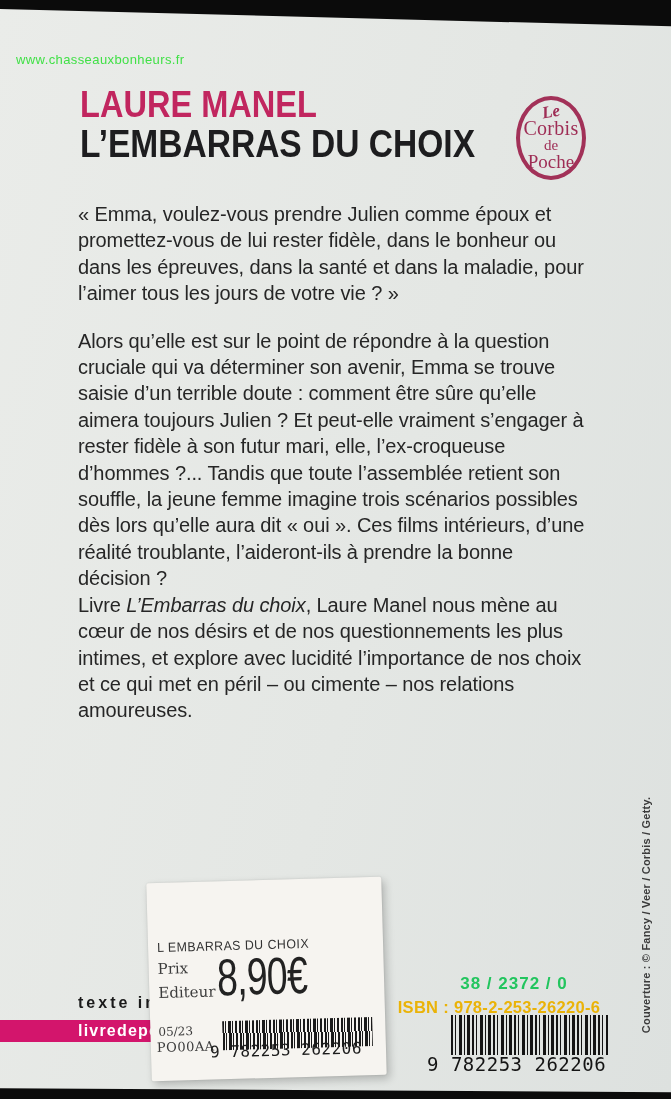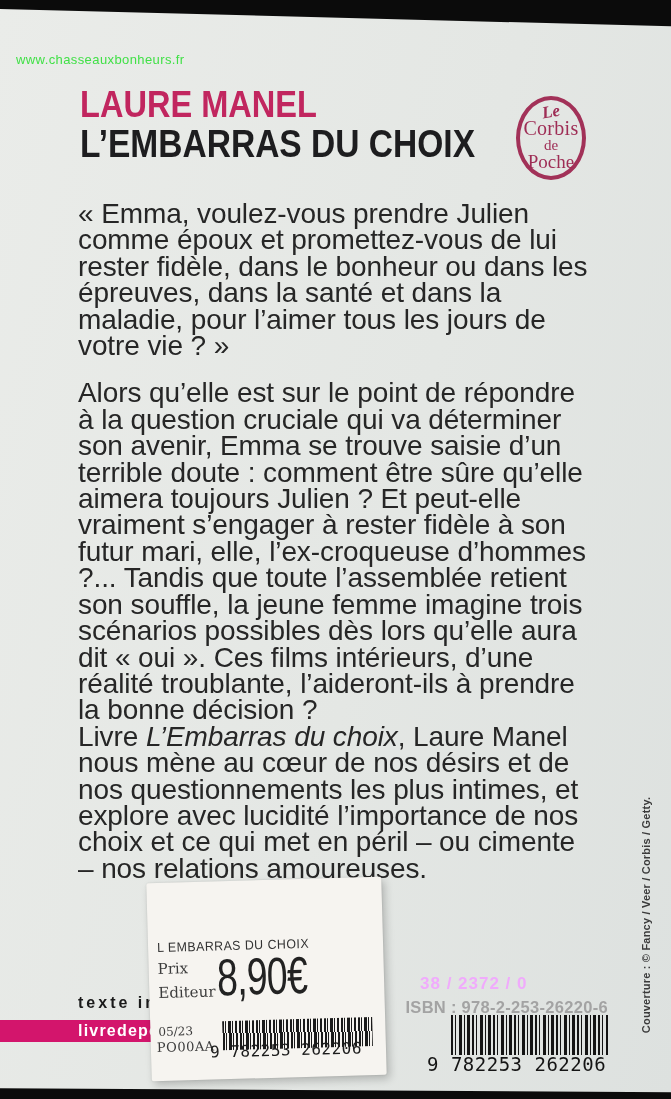--- a/index.html
+++ b/index.html
@@ -35,21 +35,21 @@
     display:flex; flex-direction:column; align-items:center; justify-content:center;
     color:#9e2d55; font-family:"Liberation Serif", serif; z-index:2;
   }
   #logo .le { font-style:italic; font-size:17px; line-height:.8; transform:rotate(-10deg); margin-bottom:1px; font-weight:700;}
   #logo .livre { font-size:20px; line-height:.95; letter-spacing:.3px; }
   #logo .de { font-size:15px; line-height:1; }
   #logo .poche { font-size:19px; line-height:.95; }
 
   #blurb {
     position:absolute; left:78px; top:201px; width:510px;
-    font-size:28px; line-height:26.4px; font-weight:500; color:#262626;
+    font-size:20px; line-height:26.4px; font-weight:500; color:#262626;
     letter-spacing:-.1px;
   }
   #blurb .p1 { margin-bottom:21px; }
   #blurb .italic { font-style:italic; }
 
   #credit {
     position:absolute; left:646px; top:915px; white-space:nowrap;
     transform:translate(-50%,-50%) rotate(-90deg); font-size:11px; font-weight:700;
     color:#3b3b3b; letter-spacing:.2px; z-index:2;
   }
@@ -61,26 +61,26 @@
   #band {
     position:absolute; left:0; top:1020px; width:172px; height:22px;
     background:#d3156c; z-index:3;
   }
   #band span {
     position:absolute; left:78px; top:2px; font-size:16px; font-weight:700;
     color:#fff; letter-spacing:1.2px; white-space:nowrap;
   }
 
   #edition-code {
-    position:absolute; left:420px; top:974px; width:188px; text-align:left;
-    font-size:17px; font-weight:600; color:#f0abfc; letter-spacing:1px; z-index:2;
+    position:absolute; left:420px; top:974px; width:188px; text-align:center;
+    font-size:17px; font-weight:600; color:#22c55e; letter-spacing:1px; z-index:2;
   }
   #isbn {
-    position:absolute; left:390px; top:998px; width:218px; text-align:right;
-    font-size:16.5px; font-weight:600; color:#a3a3a3; letter-spacing:.3px; z-index:2;
+    position:absolute; left:390px; top:998px; width:218px; text-align:center;
+    font-size:16.5px; font-weight:600; color:#eab308; letter-spacing:.3px; z-index:2;
   }
   .barcode {
     background-image:repeating-linear-gradient(90deg,
       #141414 0 2px, transparent 2px 4px,
       #141414 4px 5px, transparent 5px 8px,
       #141414 8px 11px, transparent 11px 13px,
       #141414 13px 14px, transparent 14px 16px,
       #141414 16px 19px, transparent 19px 21px);
   }
   #main-barcode { position:absolute; left:451px; top:1015px; width:157px; height:40px; z-index:2; }

